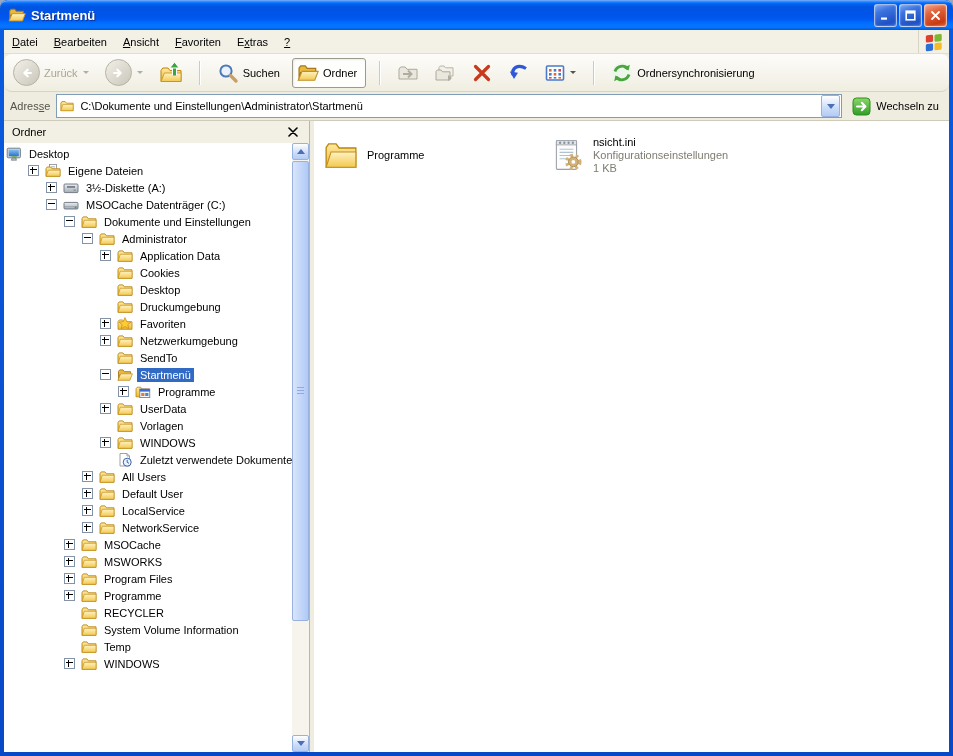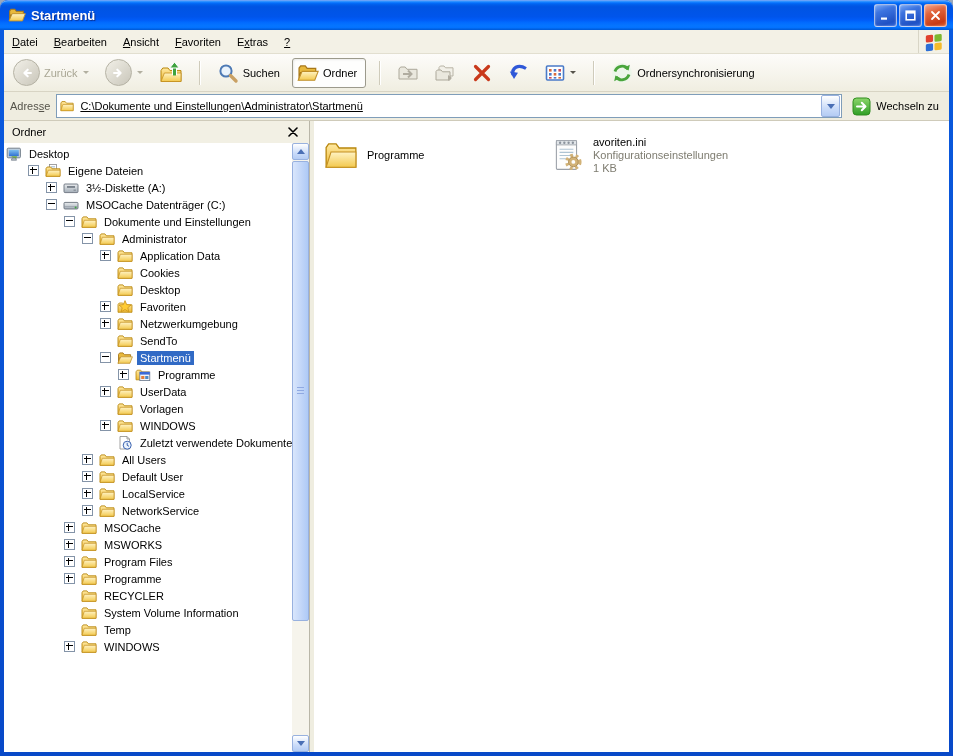--- a/index.html
+++ b/index.html
@@ -25,41 +25,41 @@
      display:flex;flex-direction:column;overflow:hidden;}
   
   #menubar{height:23px;background:#F3F1E6;border-bottom:1px solid #E2DFD0;display:flex;align-items:center;position:relative;}
   .menu-item{padding:4px 8px;cursor:default;}
   .menu-item u{text-decoration:underline;}
   #winlogo{position:absolute;right:0;top:0;bottom:0;width:30px;display:flex;align-items:center;justify-content:center;
      border-left:1px solid #D8D5C6;background:#F3F1E6;}
   #winlogo svg{width:20px;height:20px;}
   
   #toolbar{height:37px;display:flex;align-items:center;padding:0 6px;gap:9px;
-     background:linear-gradient(180deg,#FDFCFA,#F0EEE1);border-bottom:1px solid #D8D4C4;white-space:nowrap;}
+     background:linear-gradient(180deg,#FDFCFA,#F0EEE1);border-bottom:1px solid #D8D4C4;white-space:nowrap;border-radius:8px;}
   .tbtn{display:flex;align-items:center;gap:4px;padding:2px 3px;border-radius:3px;}
   .tbtn .lbl{font-size:11px;}
   .tbtn.disabled .lbl{color:#A9A694;}
   .navcirc{width:25px;height:25px;border-radius:50%;border:1px solid #B5B2A4;flex:none;
      background:linear-gradient(135deg,#F2F0E8,#C9C6BA);display:flex;align-items:center;justify-content:center;}
   .navcirc svg{width:14px;height:14px;}
   .caret{width:0;height:0;border:3px solid transparent;border-top-color:#55534A;margin:2px 1px 0 1px;}
   .caret.dis{border-top-color:#B2AFA0;}
   .tsep{width:1px;height:24px;background:#CFCBBB;border-right:1px solid #fff;margin:0 4px;flex:none;}
   .tbicon{display:inline-flex;flex:none;}
   .tbicon svg{width:100%;height:100%;display:block;}
   .i22{width:22px;height:22px;} .i20{width:20px;height:20px;} .i24{width:24px;height:24px;}
   #folders-btn{background:#FEFEFD;border:1px solid #9C9A8C;border-radius:3px;padding:3px 8px 3px 4px;
      box-shadow:inset 1px 1px 2px rgba(0,0,0,.08);}
   
   #addrbar{height:28px;display:flex;align-items:center;gap:6px;padding:0 6px;background:#EFEDE0;border-bottom:1px solid #CFCBBA;}
   #addr-label{color:#55534A;}
   #addr-field{flex:1;height:22px;background:#fff;border:1px solid #7F9DB9;display:flex;align-items:center;position:relative;}
   #addr-field .ficon{width:16px;height:14px;margin:0 4px 0 3px;display:inline-flex;}
-  #addr-input{flex:1;border:0;outline:none;font:11px "Liberation Sans","DejaVu Sans",sans-serif;padding:0;background:transparent;text-decoration:underline;}
+  #addr-input{flex:1;border:0;outline:none;font:11px "Liberation Sans","DejaVu Sans",sans-serif;padding:0;background:transparent;}
   #addr-drop{width:17px;height:20px;margin-right:1px;border:1px solid #98B1DF;border-radius:2px;flex:none;
      background:linear-gradient(180deg,#FFF,#CBDCF9 60%,#B4CCF4);display:flex;align-items:center;justify-content:center;}
   #addr-drop .dn{width:0;height:0;border:4px solid transparent;border-top:5px solid #4A6FB5;margin-top:4px;}
   #go-btn{display:flex;align-items:center;gap:5px;padding:2px 4px;}
   #go-btn .gicon{width:19px;height:19px;display:inline-flex;}
   
   #main{flex:1;display:flex;min-height:0;background:#EFEDE0;}
   #folder-pane{width:305px;flex:none;display:flex;flex-direction:column;background:#fff;border-right:1px solid #B9B6A8;}
   #fp-header{height:22px;background:#F2F0E4;display:flex;align-items:center;padding:0 8px;flex:none;}
   #fp-title{flex:1;}
@@ -426,20 +426,31 @@
                 <span class="ticon">
                   <svg viewBox="0 0 16 16">
                     <path d="M1 13.3 V4.6 L2.2 2.9 h3.7 l1.5 1.9 H15 v8.5 z" fill="url(#gFolder)" stroke="#B8860B" stroke-width=".9"></path>
                     <path d="M1 13.3 L3.3 6.3 H15 V13.3 z" fill="url(#gFolderFront)" stroke="#C49022" stroke-width=".7"></path>
                   </svg>
                 </span>
                 <span class="tlabel">Desktop</span>
               </div>
               <div class="trow">
                 <span class="tind" style="width: 96px;"></span>
+                <span class="ebox-sp"></span>
+                <span class="ticon">
+                  <svg viewBox="0 0 16 16">
+                    <path d="M1 13.3 V4.6 L2.2 2.9 h3.7 l1.5 1.9 H15 v8.5 z" fill="url(#gFolder)" stroke="#B8860B" stroke-width=".9"></path>
+                    <path d="M1 13.3 L3.3 6.3 H15 V13.3 z" fill="url(#gFolderFront)" stroke="#C49022" stroke-width=".7"></path>
+                  </svg>
+                </span>
+                <span class="tlabel">Druckumgebung</span>
+              </div>
+              <div class="trow">
+                <span class="tind" style="width: 96px;"></span>
                 <span class="ebox plus"></span>
                 <span class="ticon">
                   <svg viewBox="0 0 16 16">
                     <path d="M1 13.3 V5.6 L2.2 4 h3.5 l1.4 1.8 H15 v7.5 z" fill="url(#gFolder)" stroke="#B8860B" stroke-width=".8"></path>
                     <path d="M8 1.6 L9.7 5.6 14 6 10.8 8.7 11.8 12.8 8 10.5 4.2 12.8 5.2 8.7 2 6 6.3 5.6 Z" fill="#FFCC33" stroke="#C8921E" stroke-width=".8" stroke-linejoin="round"></path>
                   </svg>
                 </span>
                 <span class="tlabel">Favoriten</span>
               </div>
               <div class="trow">
@@ -701,21 +712,21 @@
                 <circle cx="13.5" cy="4.5" r="1.1" fill="#8A929C"></circle>
                 <circle cx="17.5" cy="4.5" r="1.1" fill="#8A929C"></circle>
                 <circle cx="21.5" cy="4.5" r="1.1" fill="#8A929C"></circle>
                 <path d="M9 10.5 h13 M9 13.5 h13 M9 16.5 h13 M9 19.5 h8" stroke="#AEC4D4" stroke-width="1"></path>
                 <circle cx="22" cy="22.5" r="6.2" fill="none" stroke="#D2B277" stroke-width="3" stroke-dasharray="2.6 2.6"></circle>
                 <circle cx="22" cy="22.5" r="4.6" fill="#D2B277" stroke="#A8854C" stroke-width=".8"></circle>
                 <circle cx="22" cy="22.5" r="1.8" fill="#FDFDFD"></circle>
               </svg>
             </span>
             <div class="tile-text">
-              <div class="fname">avoriten.ini</div>
+              <div class="fname">nsicht.ini</div>
               <div class="fsub">Konfigurationseinstellungen</div>
               <div class="fsub">1 KB</div>
             </div>
           </div>
         </div>
     </div>
 
   </div>
 </div>
 

